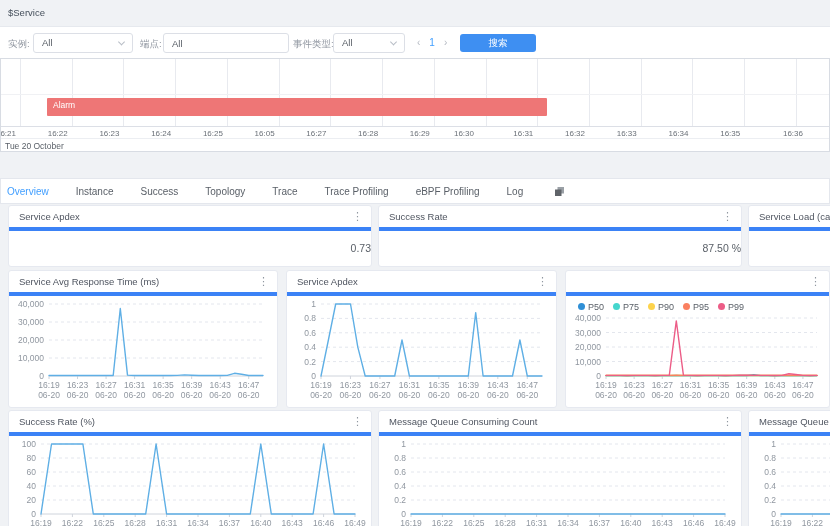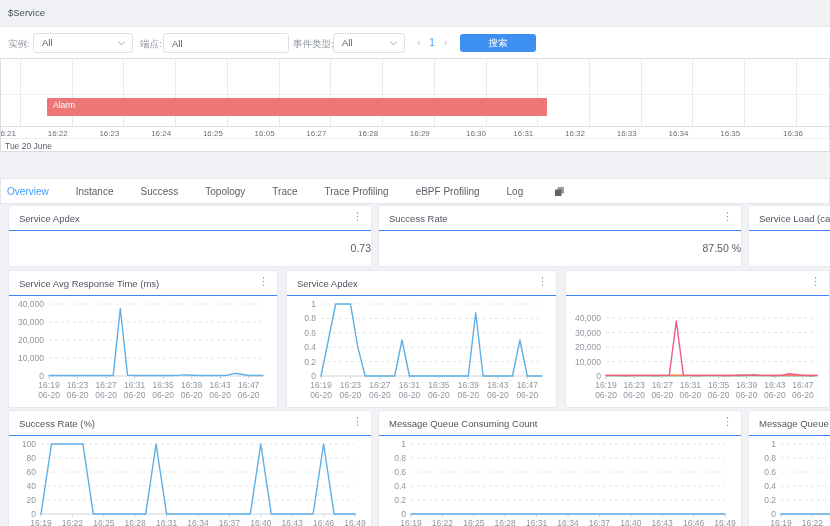--- a/index.html
+++ b/index.html
@@ -31,21 +31,21 @@
   .tl-tick-label{position:absolute;top:70px;width:38px;text-align:right;font-size:8px;color:#6a7078;}
   .tl-sep{position:absolute;left:0;right:0;top:79px;height:1px;background:#eceef2;}
   .tl-date{position:absolute;left:4px;top:82px;font-size:8.5px;color:#5a6068;}
   
   .tabsbar{position:absolute;top:178px;left:0;width:830px;height:26px;background:#fff;border:1px solid #e4e7ed;display:flex;align-items:center;padding-left:6px;}
   .tab{font-size:10px;color:#5a6068;margin-right:27px;cursor:pointer;white-space:nowrap;}
   .tab.active{color:#409eff;}
   .copy-icon{display:inline-block;margin-left:4px;cursor:pointer;line-height:0;}
   
   .card{position:absolute;background:#fff;border:1px solid #e6e9f0;border-radius:3px;overflow:hidden;}
-  .card-hd{height:25px;border-bottom:1px solid #3b82f6;display:flex;align-items:center;padding:0 10px;position:relative;}
+  .card-hd{height:25px;border-bottom:4px solid #3b82f6;display:flex;align-items:center;padding:0 10px;position:relative;}
   .card-title{font-size:9.5px;color:#4f5560;white-space:nowrap;}
   .more{position:absolute;right:8px;top:4px;font-size:11px;color:#9097a0;cursor:pointer;}
   .stat-card{height:62px;}
   .stat-value{height:36px;line-height:35px;text-align:right;font-size:10.5px;color:#5a6068;}
   .chart-card{height:138px;}
   .card-bd{position:relative;height:112px;}
   .chart{position:absolute;left:0;top:0;right:0;bottom:0;}
   .chart-with-legend{top:18px;}
   .legend{position:absolute;left:12px;top:3px;height:15px;display:flex;align-items:center;}
   .lg{display:flex;align-items:center;margin-right:9px;cursor:pointer;}
@@ -94,41 +94,41 @@
         <div class="tl-tick-label" style="left: 183.92px;">16:25</div>
         <div class="tl-vline" style="left: 277.65px;"></div>
         <div class="tl-tick-label" style="left: 235.65px;">16:05</div>
         <div class="tl-vline" style="left: 329.38px;"></div>
         <div class="tl-tick-label" style="left: 287.38px;">16:27</div>
         <div class="tl-vline" style="left: 381.11px;"></div>
         <div class="tl-tick-label" style="left: 339.11px;">16:28</div>
         <div class="tl-vline" style="left: 432.84px;"></div>
         <div class="tl-tick-label" style="left: 390.84px;">16:29</div>
         <div class="tl-vline" style="left: 484.57px;"></div>
-        <div class="tl-tick-label" style="left: 456px; text-align: center;">16:30</div>
+        <div class="tl-tick-label" style="left: 435px;">16:30</div>
         <div class="tl-vline" style="left: 536.3px;"></div>
         <div class="tl-tick-label" style="left: 494.3px;">16:31</div>
         <div class="tl-vline" style="left: 588.03px;"></div>
         <div class="tl-tick-label" style="left: 546.03px;">16:32</div>
         <div class="tl-vline" style="left: 639.76px;"></div>
         <div class="tl-tick-label" style="left: 597.76px;">16:33</div>
         <div class="tl-vline" style="left: 691.49px;"></div>
         <div class="tl-tick-label" style="left: 649.49px;">16:34</div>
         <div class="tl-vline" style="left: 743.22px;"></div>
         <div class="tl-tick-label" style="left: 701.22px;">16:35</div>
         <div class="tl-vline" style="left: 794.95px;"></div>
         <div class="tl-tick-label" style="left: 764px;">16:36</div>
       </div>
     <div class="tl-hline"></div>
     <div class="alarm-bar">
       <span>Alarm</span>
     </div>
     <div class="tl-axis"></div>
     <div class="tl-sep"></div>
-    <div class="tl-date">Tue 20 June</div>
+    <div class="tl-date">Tue 20 October</div>
   </div>
 
   <div class="tabsbar">
     <span id="tabs-list" style="display:flex;align-items:center">
         <span class="tab active">Overview</span>
         <span class="tab">Instance</span>
         <span class="tab">Success</span>
         <span class="tab">Topology</span>
         <span class="tab">Trace</span>
         <span class="tab">Trace Profiling</span>
@@ -254,20 +254,42 @@
             <text x="240.26666666666668" y="102" text-anchor="middle" font-size="8.5" fill="#9097a0">06-20</text>
             <polyline points="34.0,80.0 41.4,44.0 48.7,8.0 56.1,8.0 63.5,8.0 70.8,51.2 78.2,80.0 85.6,80.0 92.9,80.0 100.3,80.0 107.7,80.0 115.0,44.0 122.4,80.0 129.8,80.0 137.1,80.0 144.5,80.0 151.9,80.0 159.2,80.0 166.6,80.0 174.0,80.0 181.3,80.0 188.7,16.6 196.1,80.0 203.4,80.0 210.8,80.0 218.2,80.0 225.5,80.0 232.9,44.0 240.3,80.0 247.6,80.0 255.0,80.0" fill="none" stroke="#5fafe5" stroke-width="1.4" stroke-linejoin="round" stroke-linecap="round"></polyline>
           </svg></div>
       </div>
   </div>
   <div class="card chart-card" style="left:565px;top:270px;width:265px">
     <div class="card-hd">
         <span class="more">⋮</span>
       </div>
     <div class="card-bd">
+      <div class="legend">
+        <span class="lg">
+            <i class="dot" style="background: rgb(47, 143, 214);"></i>
+            <span>P50</span>
+          </span>
+        <span class="lg">
+            <i class="dot" style="background: rgb(69, 214, 205);"></i>
+            <span>P75</span>
+          </span>
+        <span class="lg">
+            <i class="dot" style="background: rgb(253, 211, 76);"></i>
+            <span>P90</span>
+          </span>
+        <span class="lg">
+            <i class="dot" style="background: rgb(250, 128, 96);"></i>
+            <span>P95</span>
+          </span>
+        <span class="lg">
+            <i class="dot" style="background: rgb(236, 93, 135);"></i>
+            <span>P99</span>
+          </span>
+      </div>
       <div class="chart chart-with-legend"><svg width="263" height="94" xmlns="http://www.w3.org/2000/svg" font-family="Liberation Sans, DejaVu Sans, sans-serif">
             <line x1="40" y1="62" x2="251" y2="62" stroke="#cfd4dc" stroke-width="1"></line>
             <text x="35" y="65" text-anchor="end" font-size="8.5" fill="#9097a0">0</text>
             <line x1="40" y1="47.5" x2="251" y2="47.5" stroke="#e3e6ed" stroke-width="1" stroke-dasharray="3 3"></line>
             <text x="35" y="50.5" text-anchor="end" font-size="8.5" fill="#9097a0">10,000</text>
             <line x1="40" y1="33" x2="251" y2="33" stroke="#e3e6ed" stroke-width="1" stroke-dasharray="3 3"></line>
             <text x="35" y="36" text-anchor="end" font-size="8.5" fill="#9097a0">20,000</text>
             <line x1="40" y1="18.5" x2="251" y2="18.5" stroke="#e3e6ed" stroke-width="1" stroke-dasharray="3 3"></line>
             <text x="35" y="21.5" text-anchor="end" font-size="8.5" fill="#9097a0">30,000</text>
             <line x1="40" y1="4" x2="251" y2="4" stroke="#e3e6ed" stroke-width="1" stroke-dasharray="3 3"></line>

